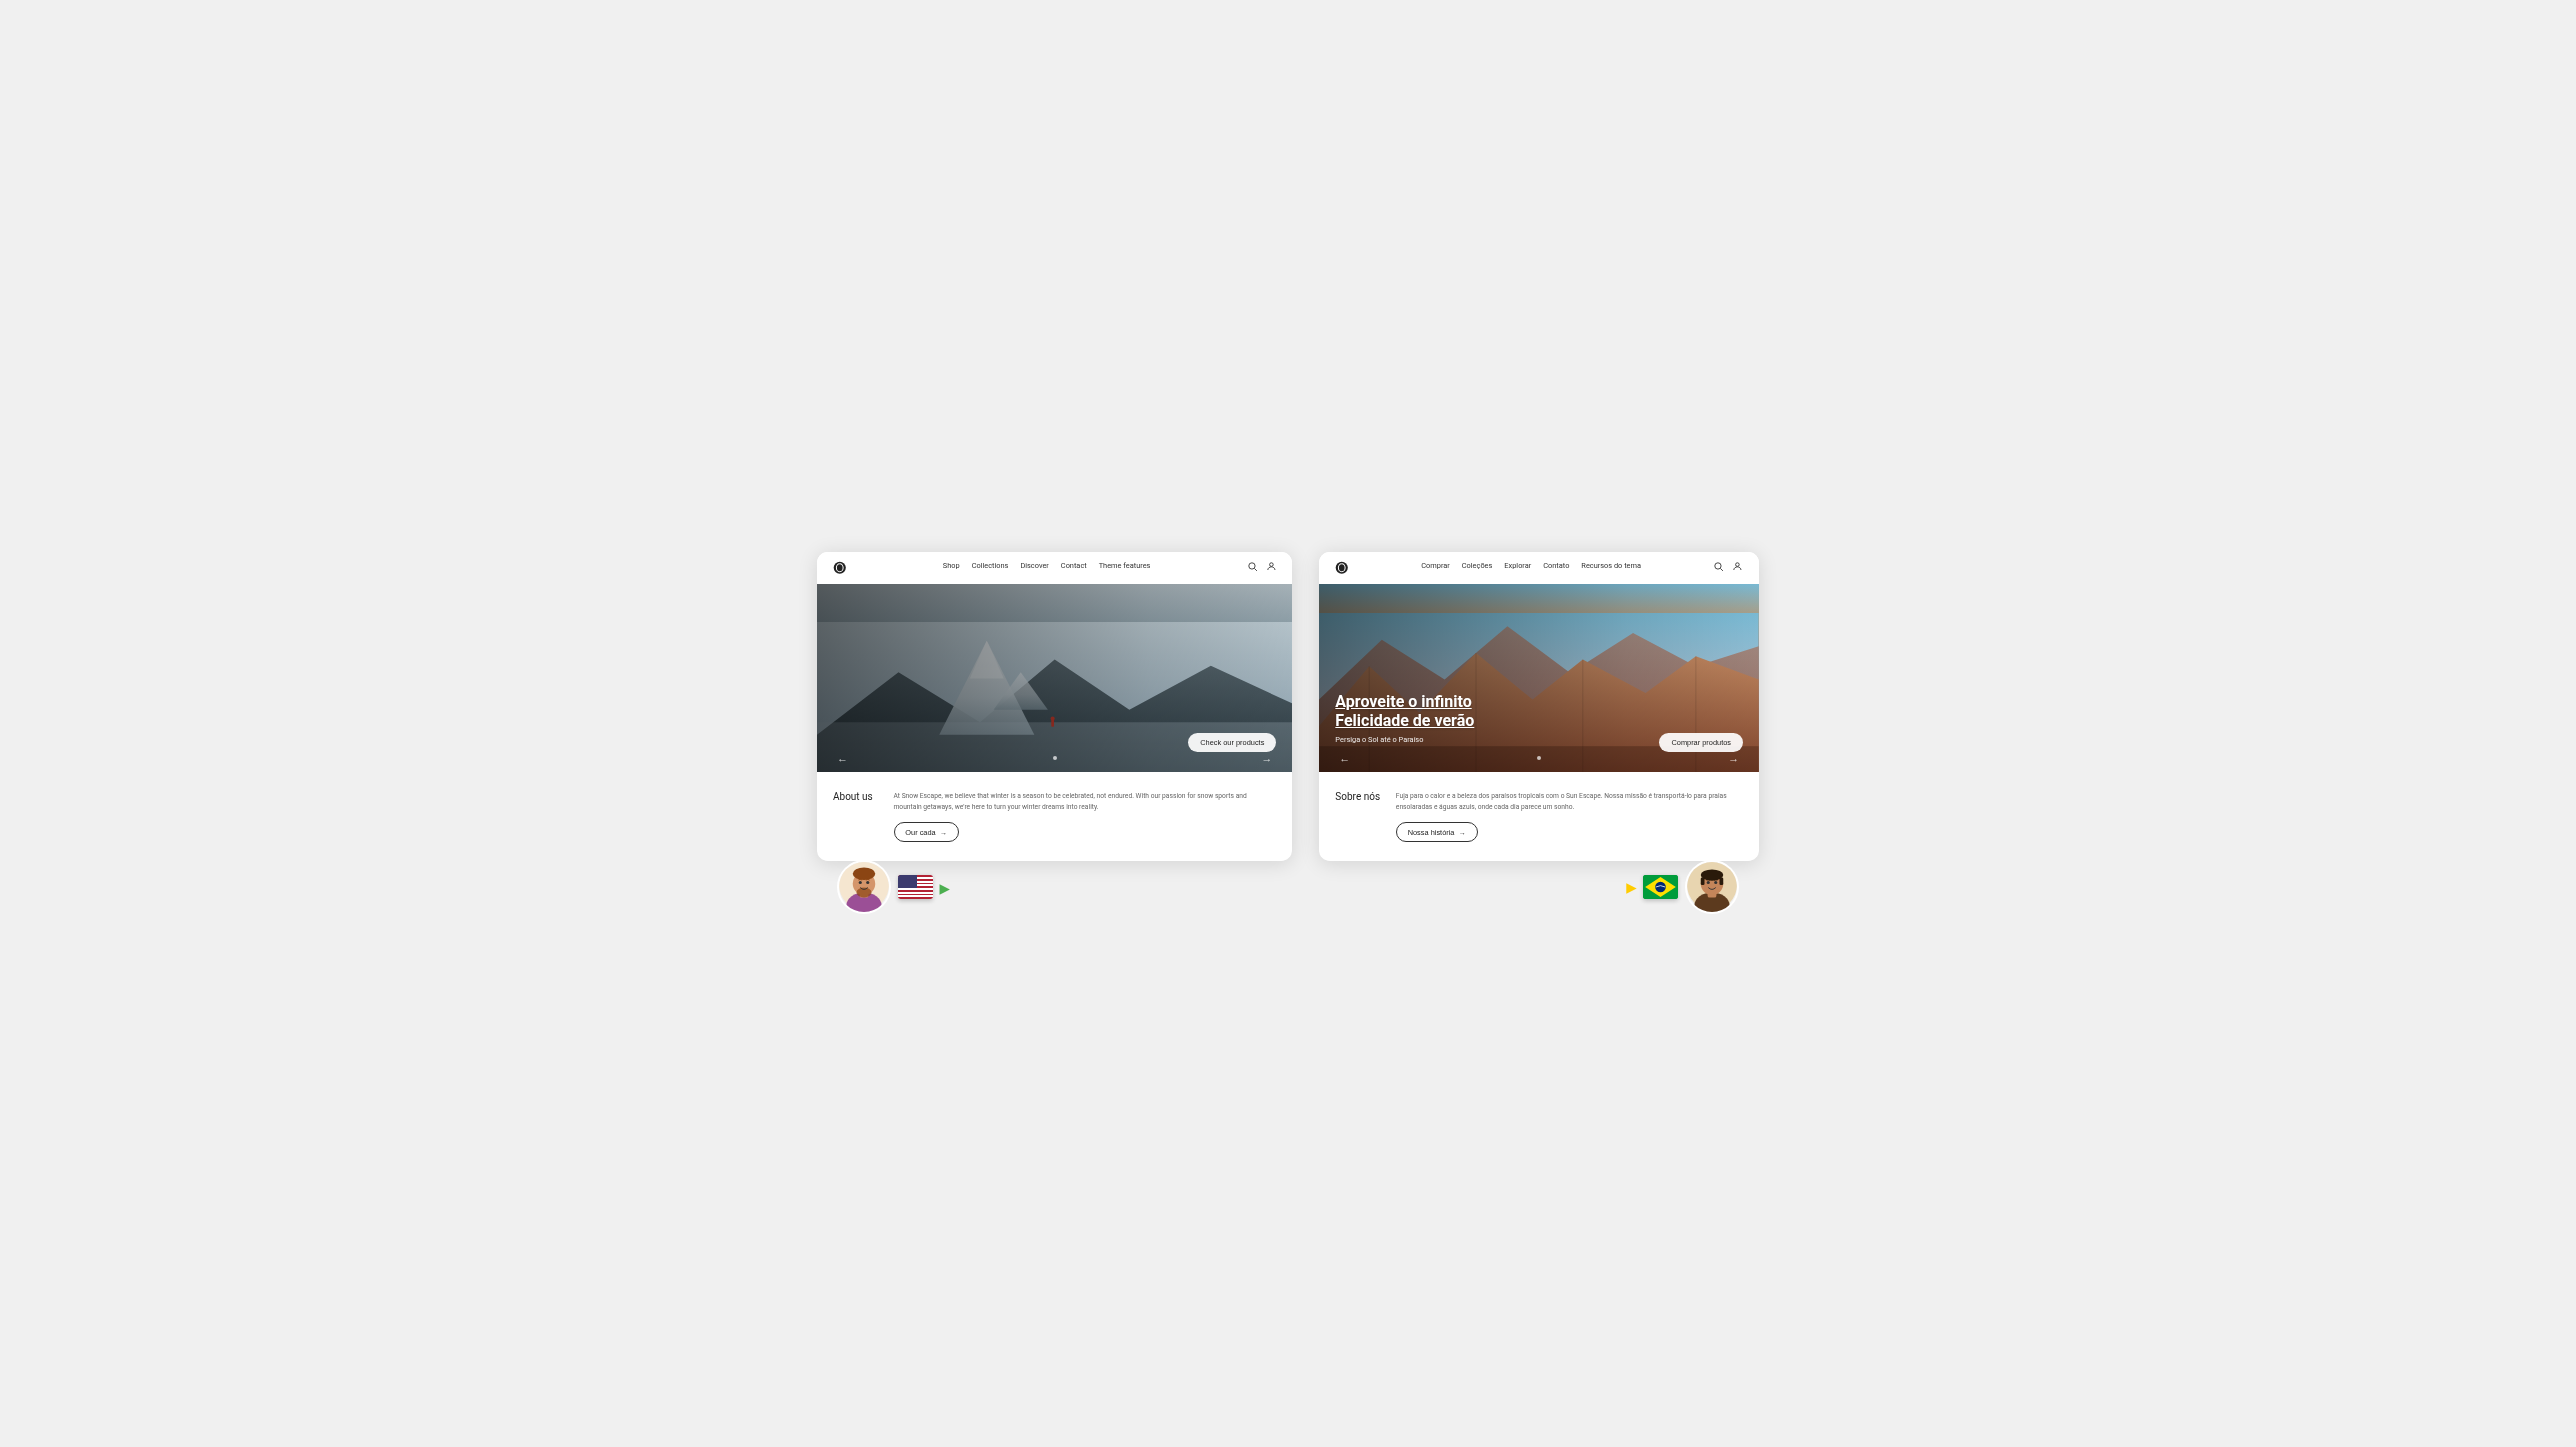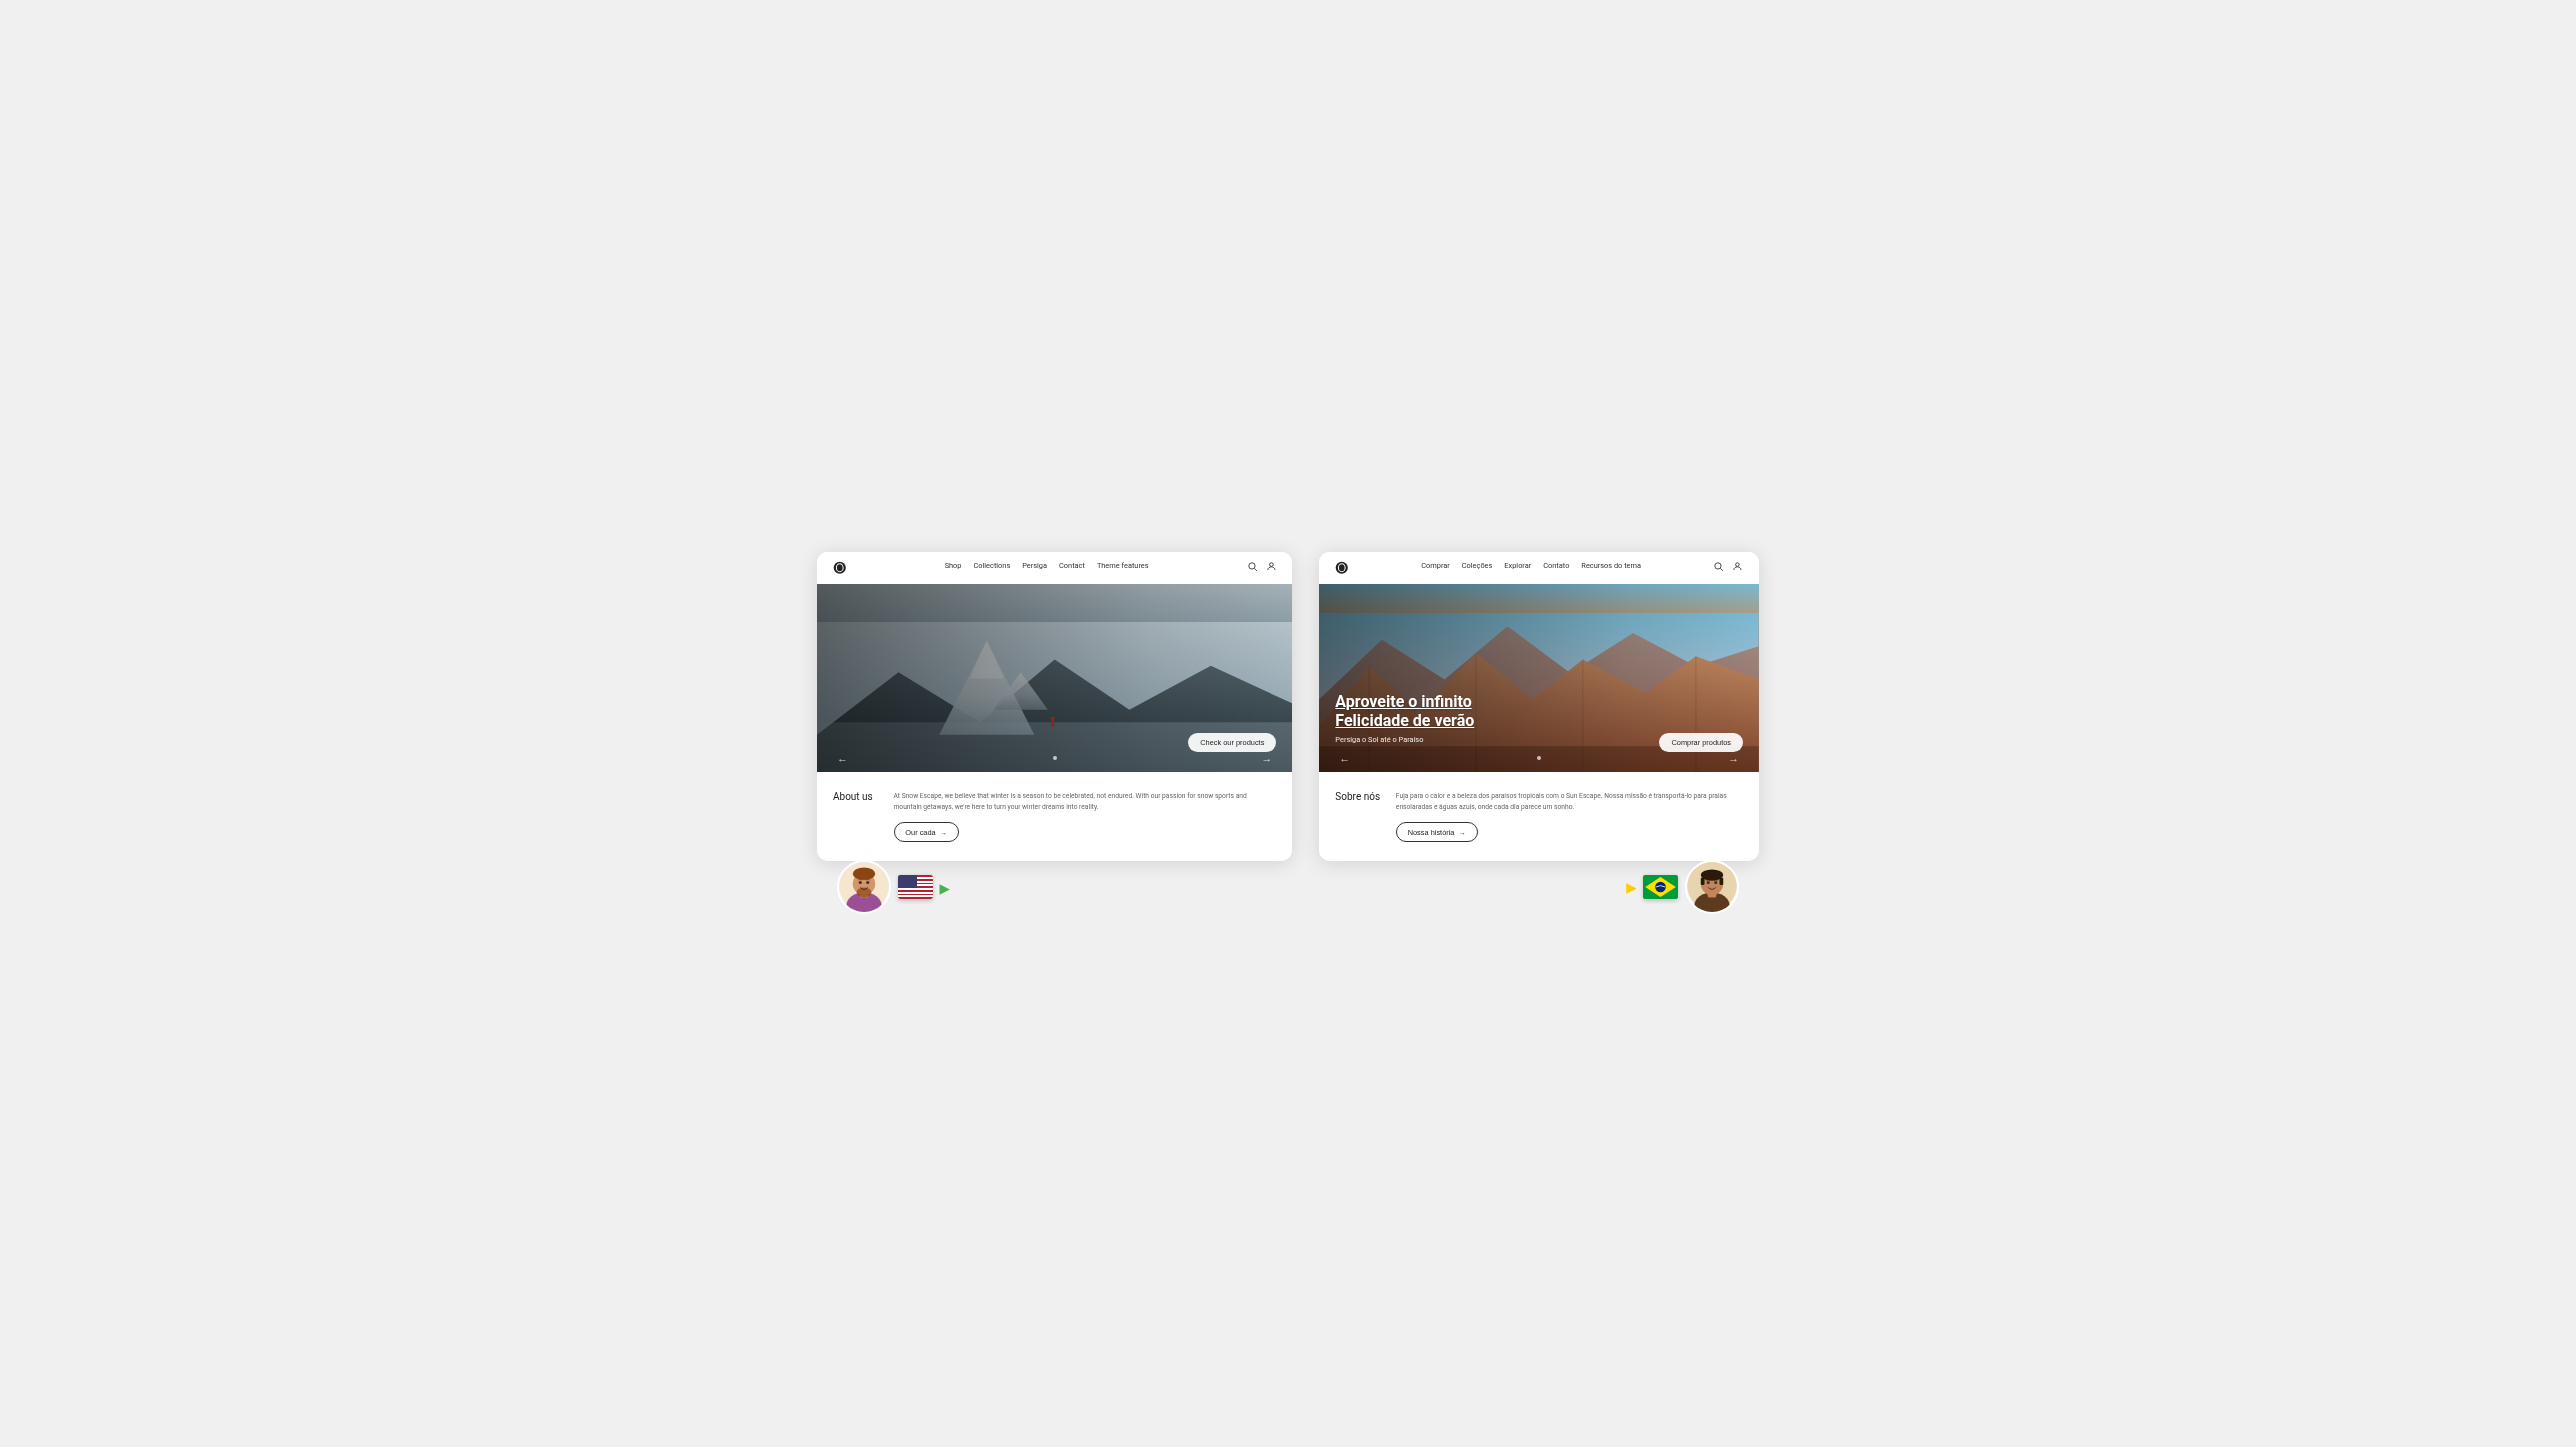--- a/index.html
+++ b/index.html
@@ -324,21 +324,21 @@
         <div class="logo">
           <svg viewBox="0 0 20 20" fill="none">
             <circle cx="10" cy="10" r="9" fill="#222"></circle>
             <path d="M10 4 C7 4 5 7 5 10 C5 13 7 16 10 16" stroke="#fff" stroke-width="1.5" fill="none"></path>
             <path d="M10 4 C13 4 15 7 15 10 C15 13 13 16 10 16" stroke="#fff" stroke-width="1.5" fill="none"></path>
           </svg>
         </div>
         <div class="nav-links">
           <a>Shop</a>
           <a>Collections</a>
-          <a>Persiga</a>
+          <a>Discover</a>
           <a>Contact</a>
           <a>Theme features</a>
         </div>
         <div class="nav-icons">
           <span>
             <svg viewBox="0 0 24 24" fill="none" stroke="currentColor" stroke-width="2">
               <circle cx="11" cy="11" r="7"></circle>
                 <line x1="16.5" y1="16.5" x2="22" y2="22"></line>
             </svg>
           </span>

